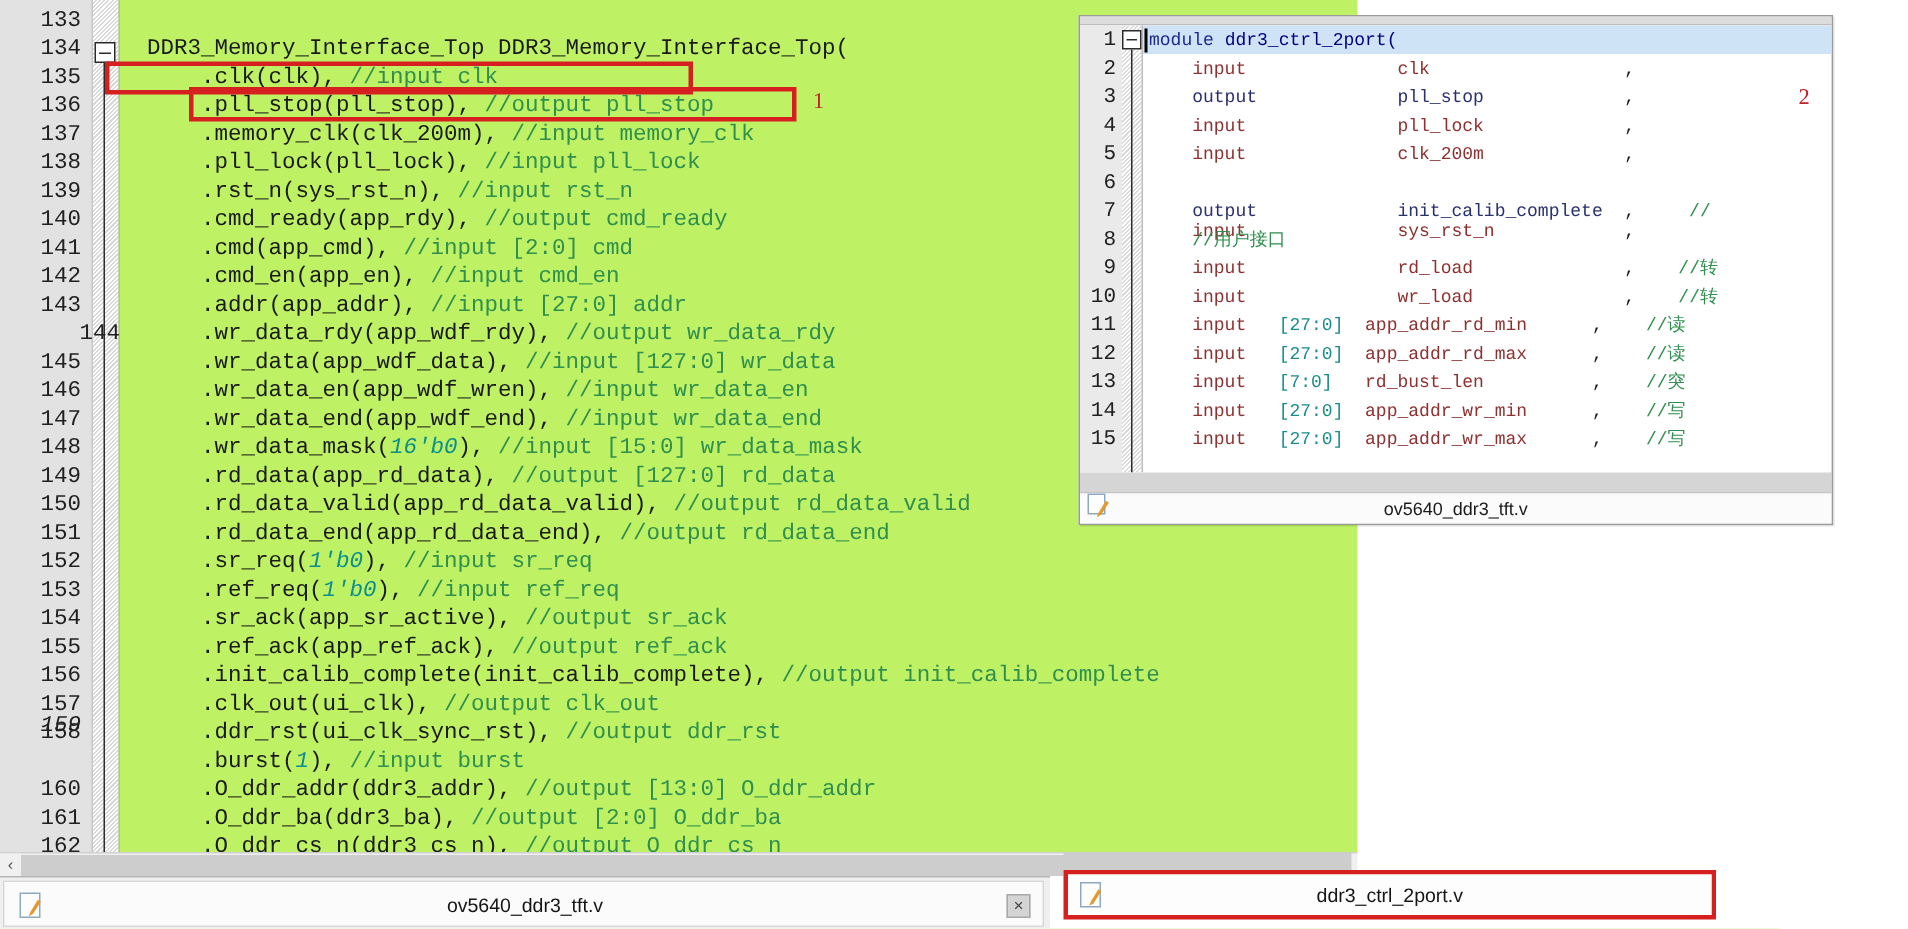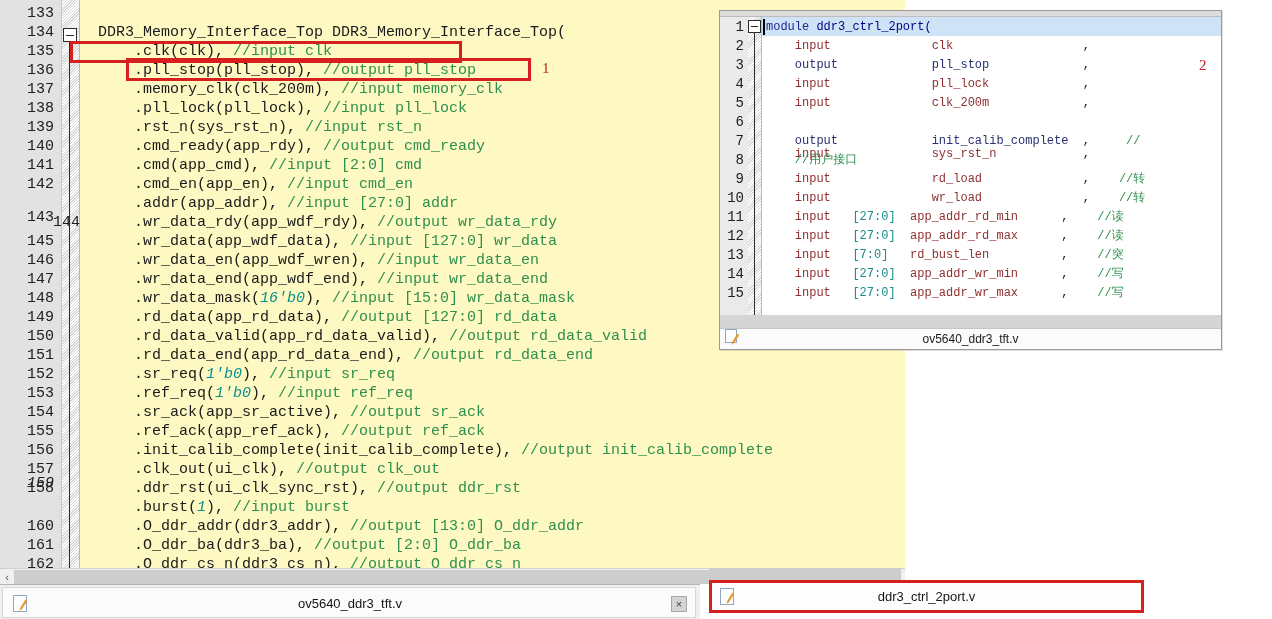--- a/index.html
+++ b/index.html
@@ -9,21 +9,21 @@
     overflow: hidden;
     font-family: "Liberation Mono", "DejaVu Sans Mono", monospace;
   }
   * { box-sizing: border-box; }
 
   
   #left-editor {
     position: absolute;
     left: 0; top: 0;
     width: 905px; height: 568px;
-    background: #fef9c3;
+    background: #bef264;
     overflow: hidden;
   }
   #left-gutter {
     position: absolute;
     left: 0; top: 0;
     width: 62px; height: 568px;
     background: #e2e2e2;
     border-right: 1px solid #c8c8c8;
   }
   #left-gutter-hatch {
@@ -372,21 +372,21 @@
       <div class="ln" style="top: 4px;">133</div>
       <div class="ln" style="top: 23px;">134</div>
       <div class="ln" style="top: 42px;">135</div>
       <div class="ln" style="top: 61px;">136</div>
       <div class="ln" style="top: 80px;">137</div>
       <div class="ln" style="top: 99px;">138</div>
       <div class="ln" style="top: 118px;">139</div>
       <div class="ln" style="top: 137px;">140</div>
       <div class="ln" style="top: 156px;">141</div>
       <div class="ln" style="top: 175px;">142</div>
-      <div class="ln" style="top: 208px;">143</div>
+      <div class="ln" style="top: 194px;">143</div>
       <div class="ln" style="top: 213px; margin-left: 26px;">144</div>
       <div class="ln" style="top: 232px;">145</div>
       <div class="ln" style="top: 251px;">146</div>
       <div class="ln" style="top: 270px;">147</div>
       <div class="ln" style="top: 289px;">148</div>
       <div class="ln" style="top: 308px;">149</div>
       <div class="ln" style="top: 327px;">150</div>
       <div class="ln" style="top: 346px;">151</div>
       <div class="ln" style="top: 365px;">152</div>
       <div class="ln" style="top: 384px;">153</div>

